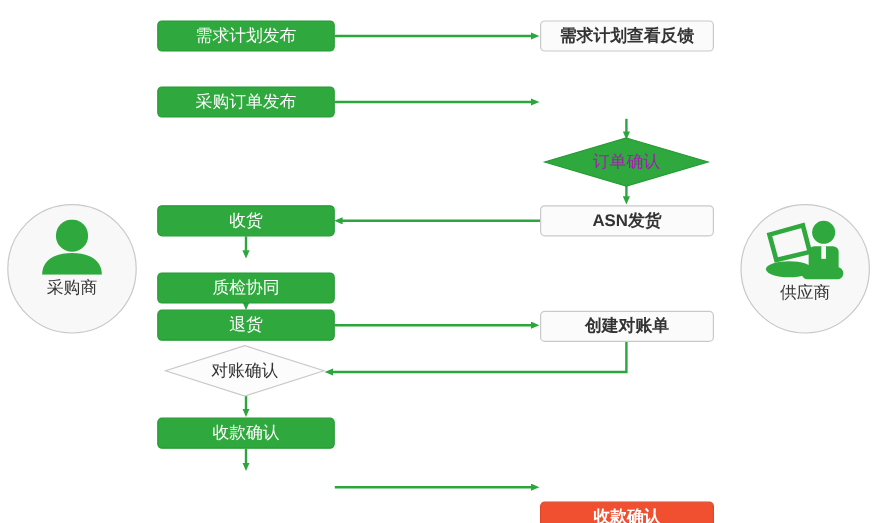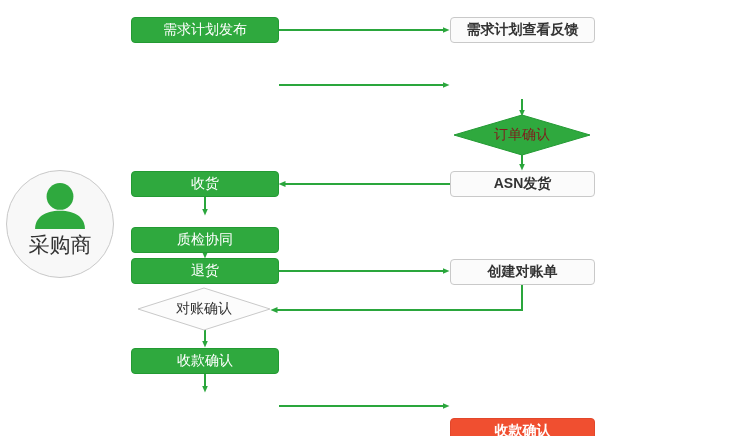--- a/index.html
+++ b/index.html
@@ -25,30 +25,30 @@
   .node-white{background:var(--light-fill);border:1px solid var(--gray-border);color:var(--text-dark);}
   .node-red{background:var(--red);border:1px solid var(--red-dark);color:#ffffff;margin-top:24px;}
   .w-left{left:131px;width:148px;height:26px;}
   .w-right{left:450px;width:145px;height:26px;font-weight:bold;}
 
   .diamond{position:absolute;z-index:2;}
   .diamond .dlabel{
     position:absolute;left:0;top:0;width:100%;height:100%;
     display:flex;align-items:center;justify-content:center;font-size:14px;white-space:nowrap;
   }
-  .dlabel-white{color:#7f1d1d;font-family:Liberation Serif, serif;}
+  .dlabel-white{color:#a21caf;font-family:Liberation Serif, serif;}
   .dlabel-dark{color:var(--text-dark);}
 
   .actor{
     position:absolute;top:170px;width:108px;height:108px;border-radius:50%;
     background:#F8F8F8;border:1px solid var(--gray-border);box-sizing:border-box;
     display:flex;flex-direction:column;align-items:center;justify-content:flex-start;
     z-index:2;
   }
-  .actor-label{font-size:21px;color:var(--text-dark);margin-top:2px;white-space:nowrap;}
+  .actor-label{font-size:14px;color:var(--text-dark);margin-top:2px;white-space:nowrap;}
   .actor-icon{margin-top:12px;}
 
   .wires{position:absolute;left:0;top:0;z-index:1;}
 </style>
 </head>
 <body>
 
 <div class="stage">
 
   <svg class="wires" width="731" height="436" viewBox="0 0 731 436" aria-hidden="true">
@@ -67,20 +67,21 @@
       <path d="M205,241 L205,252" marker-end="url(#ah)"></path>
       <path d="M279,271 L443,271" marker-end="url(#ah)"></path>
       <path d="M522,283 L522,310 L277,310" marker-end="url(#ah)"></path>
       <path d="M205,330 L205,341" marker-end="url(#ah)"></path>
       <path d="M205,374 L205,386" marker-end="url(#ah)"></path>
       <path d="M279,406 L443,406" marker-end="url(#ah)"></path>
     </g>
   </svg>
 
   <div class="node node-green w-left" style="top:17px">需求计划发布</div>
+  <div class="node node-green w-left" style="top:72px">采购订单发布</div>
   <div class="node node-green w-left" style="top:171px">收货</div>
   <div class="node node-green w-left" style="top:227px">质检协同</div>
   <div class="node node-green w-left" style="top:258px">退货</div>
   <div class="node node-green w-left" style="top:348px">收款确认</div>
 
   <div class="node node-white w-right" style="top:17px">需求计划查看反馈</div>
   <div class="node node-white w-right" style="top:259px">创建对账单</div>
   <div class="node node-white w-right" style="top:171px">ASN发货</div>
   <div class="node node-red  w-right" style="top:394px">收款确认</div>
 
@@ -99,14 +100,25 @@
   </div>
 
   <div class="actor" style="left:6px">
     <svg class="actor-icon" width="58" height="46" viewBox="0 0 60 48" aria-hidden="true">
       <circle cx="30" cy="14" r="14" fill="#2FA93E"></circle>
       <path d="M4,48 C4,36 14,29 30,29 C46,29 56,36 56,48 Z" fill="#2FA93E"></path>
     </svg>
     <div class="actor-label">采购商</div>
   </div>
 
+  <div class="actor" style="left:617px">
+    <svg class="actor-icon" width="70" height="50" viewBox="0 0 72 52" aria-hidden="true">
+      <path d="M5,13 L34,5 L40,28 L11,35 Z" fill="#F8F8F8" stroke="#2FA93E" stroke-width="4"></path>
+      <ellipse cx="22" cy="43" rx="20" ry="7" fill="#2FA93E"></ellipse>
+      <circle cx="52" cy="11" r="10" fill="#2FA93E"></circle>
+      <path d="M44,23 h16 a5,5 0 0 1 5,5 v16 h-26 v-16 a5,5 0 0 1 5,-5 z" fill="#2FA93E"></path>
+      <rect x="50" y="23" width="4" height="11" fill="#F8F8F8"></rect>
+      <rect x="33" y="41" width="36" height="11" rx="5.5" fill="#2FA93E"></rect>
+    </svg>
+    <div class="actor-label">供应商</div>
+  </div>
 
 </div>
 
 </body></html>

